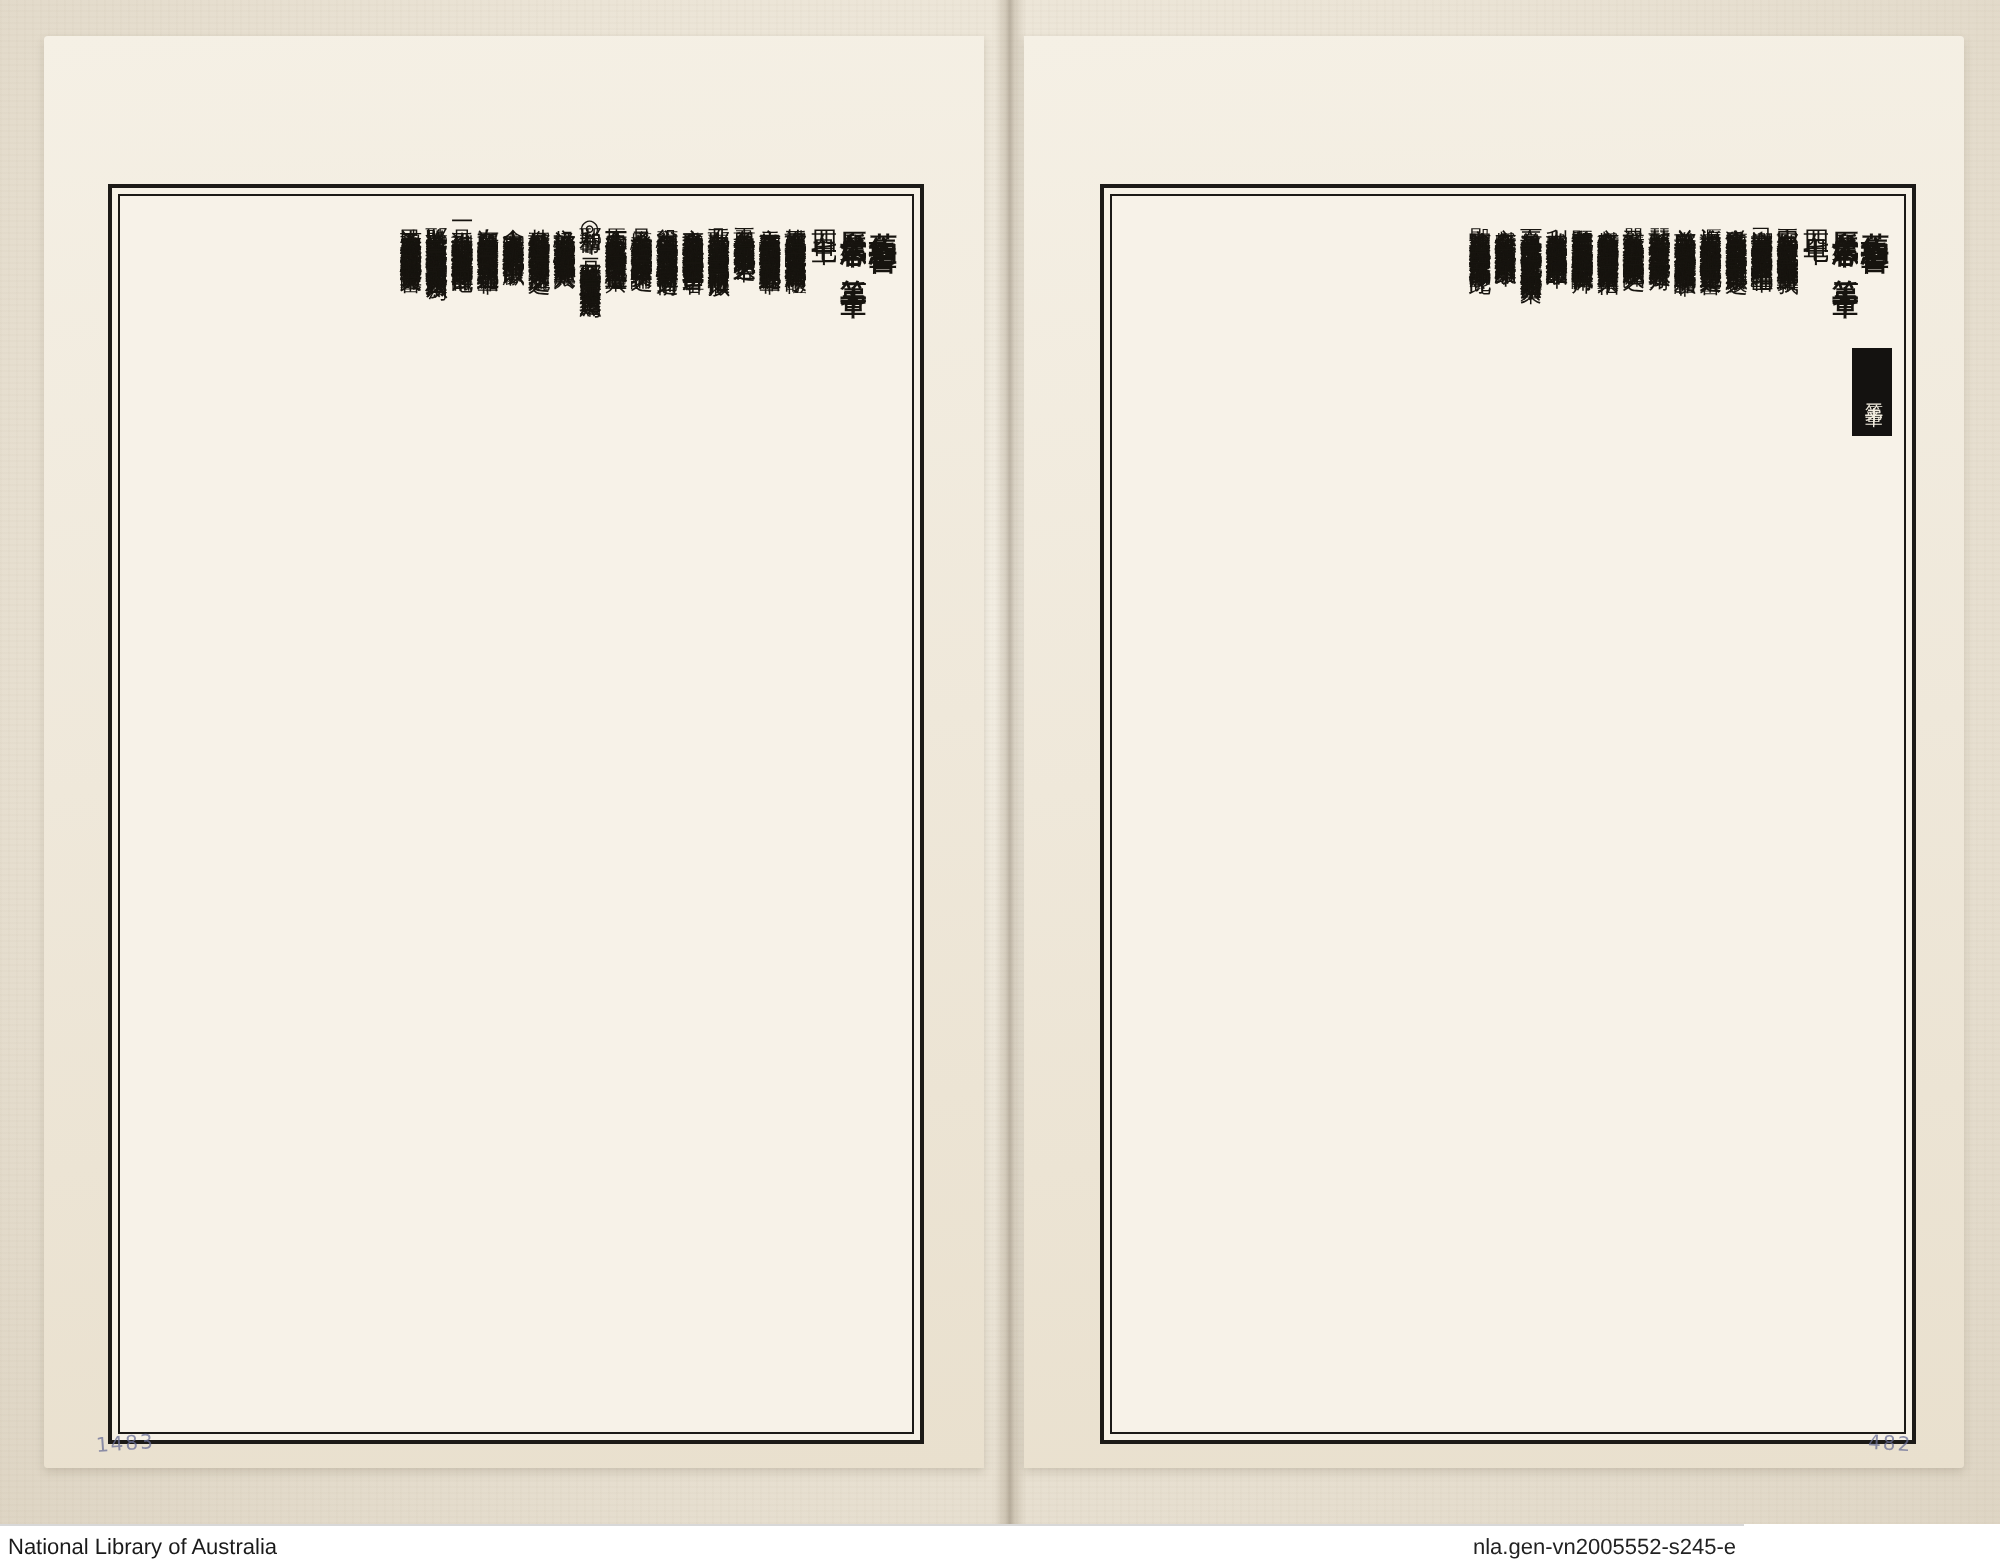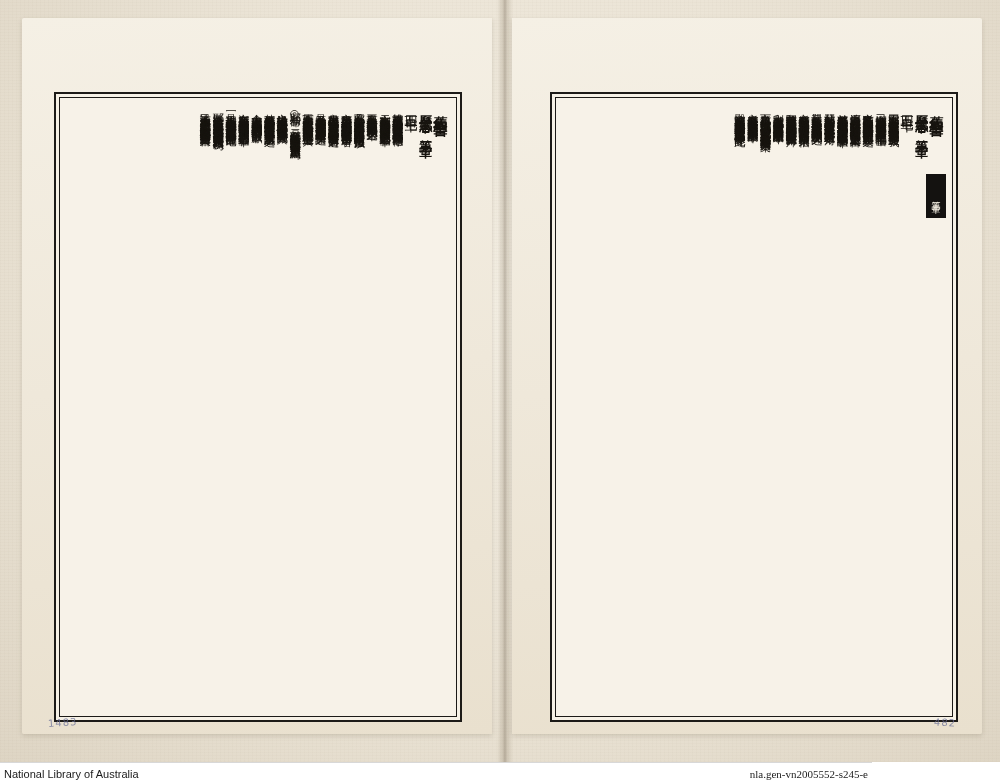--- a/index.html
+++ b/index.html
@@ -152,21 +152,21 @@
     color: #1a1a1a;
     font-size: 11px;
     font-family: "Liberation Sans", sans-serif;
     display: flex;
     align-items: center;
     justify-content: space-between;
     padding: 0 4px;
     box-sizing: border-box;
     border-top: 1px solid #d8d8d8;
   }
-  .meta-bar .right { color: #222; font-family: Liberation Serif, serif; }
+  .meta-bar .right { color: #222; }
 </style>
 </head>
 <body>
 
 <div class="scan">
 
   <div class="gutter"></div>
 
   <div class="page right">
     <div class="frame">

